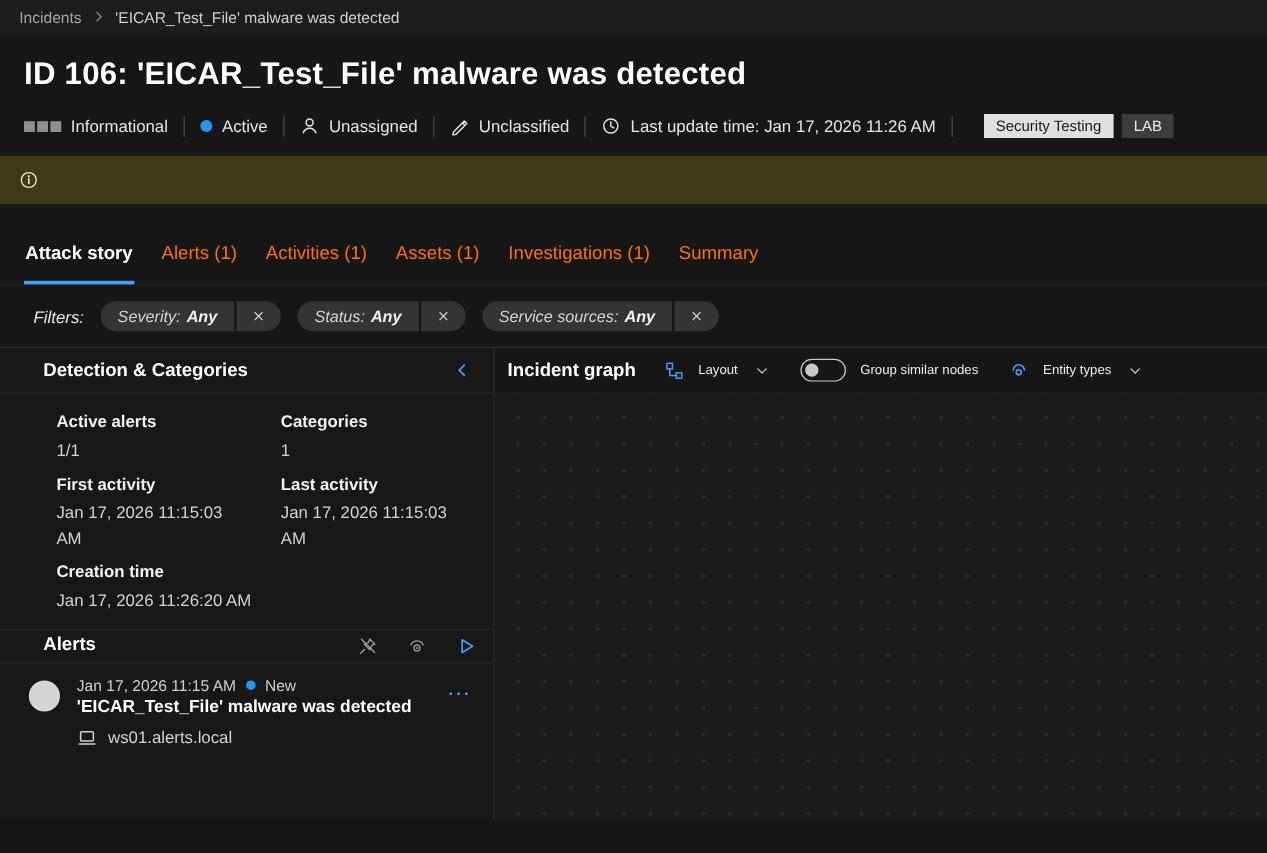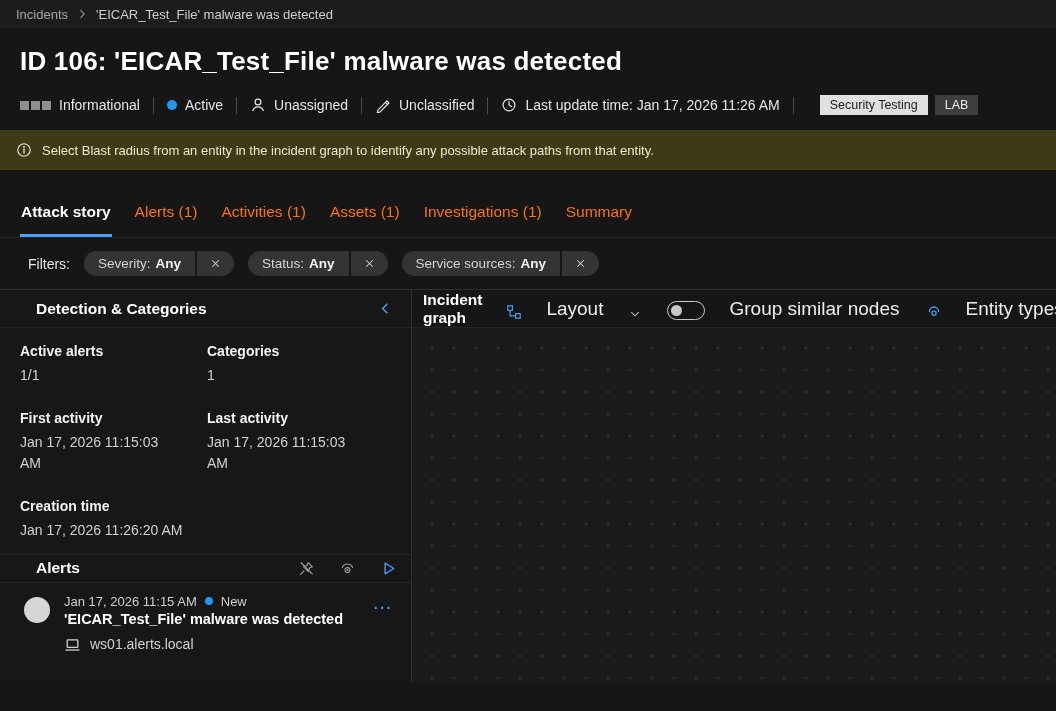--- a/index.html
+++ b/index.html
@@ -39,37 +39,37 @@
   .banner{display:flex;align-items:center;gap:10px;margin-top:13px;height:40px;background:var(--banner-bg);
           color:var(--banner-text);font-size:13px;padding:0 16px;}
   .banner a{color:var(--link);text-decoration:none;cursor:pointer;margin-left:4px;}
 
   
   .tabs{display:flex;align-items:flex-end;gap:22px;margin-top:27px;padding:0 0 0 20px;border-bottom:1px solid #242424;}
   .tab{font-size:15.5px;color:#f97316;padding:6px 1px 13px;cursor:pointer;border-bottom:3px solid transparent;white-space:nowrap;}
   .tab.active{color:var(--text-primary);font-weight:700;border-bottom-color:var(--accent);}
 
   
-  .filters{display:flex;align-items:center;gap:14px;padding:13px 0 13px 28px;border-bottom:1px solid var(--panel-divider);}
+  .filters{display:flex;align-items:center;gap:14px;padding:13px 0 13px 28px;border-bottom:1px solid var(--panel-divider);font-style:italic;}
   .filters-label{color:#e6e6e6;}
   .pill{display:flex;align-items:stretch;gap:2px;cursor:pointer;font-size:13.5px;}
   .pill .seg{background:#343434;display:flex;align-items:center;color:#d4d4d4;}
   .pill .seg.label{border-radius:14px 0 0 14px;padding:5px 14px 5px 14px;gap:5px;}
   .pill .seg.label b{color:#f2f2f2;}
   .pill .seg.x{border-radius:0 14px 14px 0;padding:5px 12px;color:#d4d4d4;}
 
   
   .content{display:flex;height:393px;}
   .left-panel{width:412px;flex:0 0 412px;border-right:1px solid var(--panel-divider);overflow:hidden;background:#171717;}
   .panel-header{display:flex;align-items:center;justify-content:space-between;height:38px;
                 padding:0 18px 0 36px;border-bottom:1px solid #262626;}
   .panel-header .ttl{font-size:15.5px;font-weight:700;color:var(--text-primary);}
   .collapse-btn{color:var(--accent);cursor:pointer;display:flex;}
 
-  .fields{display:grid;grid-template-columns:187px auto;row-gap:23px;padding:15px 20px 12px 20px;}
+  .fields{display:grid;grid-template-columns:187px auto;row-gap:8px;padding:15px 20px 12px 20px;margin-left:27px;}
   .field-label{font-weight:700;color:#f2f2f2;font-size:14px;margin-bottom:6px;}
   .field-value{color:#d2d2d2;font-size:14px;line-height:1.55;}
   .field-value.narrow{max-width:160px;}
   .field.span2{grid-column:1 / span 2;}
 
   .alerts-header{display:flex;align-items:center;justify-content:space-between;height:29px;
                  padding:0 14px 0 36px;border-top:1px solid #262626;border-bottom:1px solid #262626;}
   .alerts-header .ttl{font-size:15.5px;font-weight:700;color:var(--text-primary);}
   .alerts-actions{display:flex;align-items:center;gap:24px;}
   .icon-btn{cursor:pointer;color:#9a9a9a;display:flex;}
@@ -81,21 +81,21 @@
   .alert-meta{display:flex;align-items:center;gap:8px;font-size:13px;color:#cfcfcf;margin-bottom:2px;}
   .alert-meta .dot{width:8px;height:8px;}
   .alert-title{font-size:14.5px;font-weight:700;color:var(--text-primary);margin-bottom:9px;white-space:nowrap;}
   .alert-host{display:flex;align-items:center;gap:9px;font-size:14px;color:#d2d2d2;}
   .more-btn{color:var(--accent);font-weight:700;letter-spacing:2.5px;font-size:14px;cursor:pointer;padding:2px 6px;align-self:flex-start;}
 
   
   .graph-panel{flex:1;display:flex;flex-direction:column;min-width:0;}
   .graph-header{display:flex;align-items:center;height:38px;padding:0 10px 0 11px;border-bottom:1px solid #232323;}
   .graph-header .ttl{font-size:15.5px;font-weight:700;color:var(--text-primary);margin-right:24px;}
-  .ctl{display:flex;align-items:flex-end;gap:24px;cursor:pointer;color:#ececec;font-size:19px;white-space:nowrap;}
+  .ctl{display:flex;align-items:center;gap:12px;cursor:pointer;color:#ececec;font-size:11px;white-space:nowrap;}
   .ctl .chev{color:#bdbdbd;margin-left:2px;}
   .toggle{width:38px;height:19px;border:1px solid #c9c9c9;border-radius:10px;position:relative;flex:0 0 auto;}
   .toggle .knob{position:absolute;left:3px;top:3px;width:11px;height:11px;border-radius:50%;background:#c9c9c9;}
   .gap26{margin-left:26px;}
   .graph-canvas{flex:1;background-color:#1b1b1b;
     background-image:radial-gradient(circle,var(--dot-grid) 1.5px,transparent 1.7px);
     background-size:22px 22px;background-position:9px 9px;}
 </style>
 </head>
 <body>
@@ -164,21 +164,20 @@
 </div>
 
 <div class="banner">
   <span class="icon">
     <svg width="16" height="16" viewBox="0 0 16 16">
         <circle cx="8" cy="8" r="6.2" fill="none" stroke="currentColor" stroke-width="1.1"></circle>
         <path d="M8 7.1v3.8" stroke="currentColor" stroke-width="1.35" stroke-linecap="round"></path>
         <circle cx="8" cy="4.9" r=".95" fill="currentColor"></circle>
       </svg>
   </span>
-  <span>Select Blast radius from an entity in the incident graph to identify any possible attack paths from that entity.</span>
 </div>
 
 <div class="tabs">
   <div class="tab active">Attack story</div>
   <div class="tab">Alerts (1)</div>
   <div class="tab">Activities (1)</div>
   <div class="tab">Assets (1)</div>
   <div class="tab">Investigations (1)</div>
   <div class="tab">Summary</div>
 </div>

